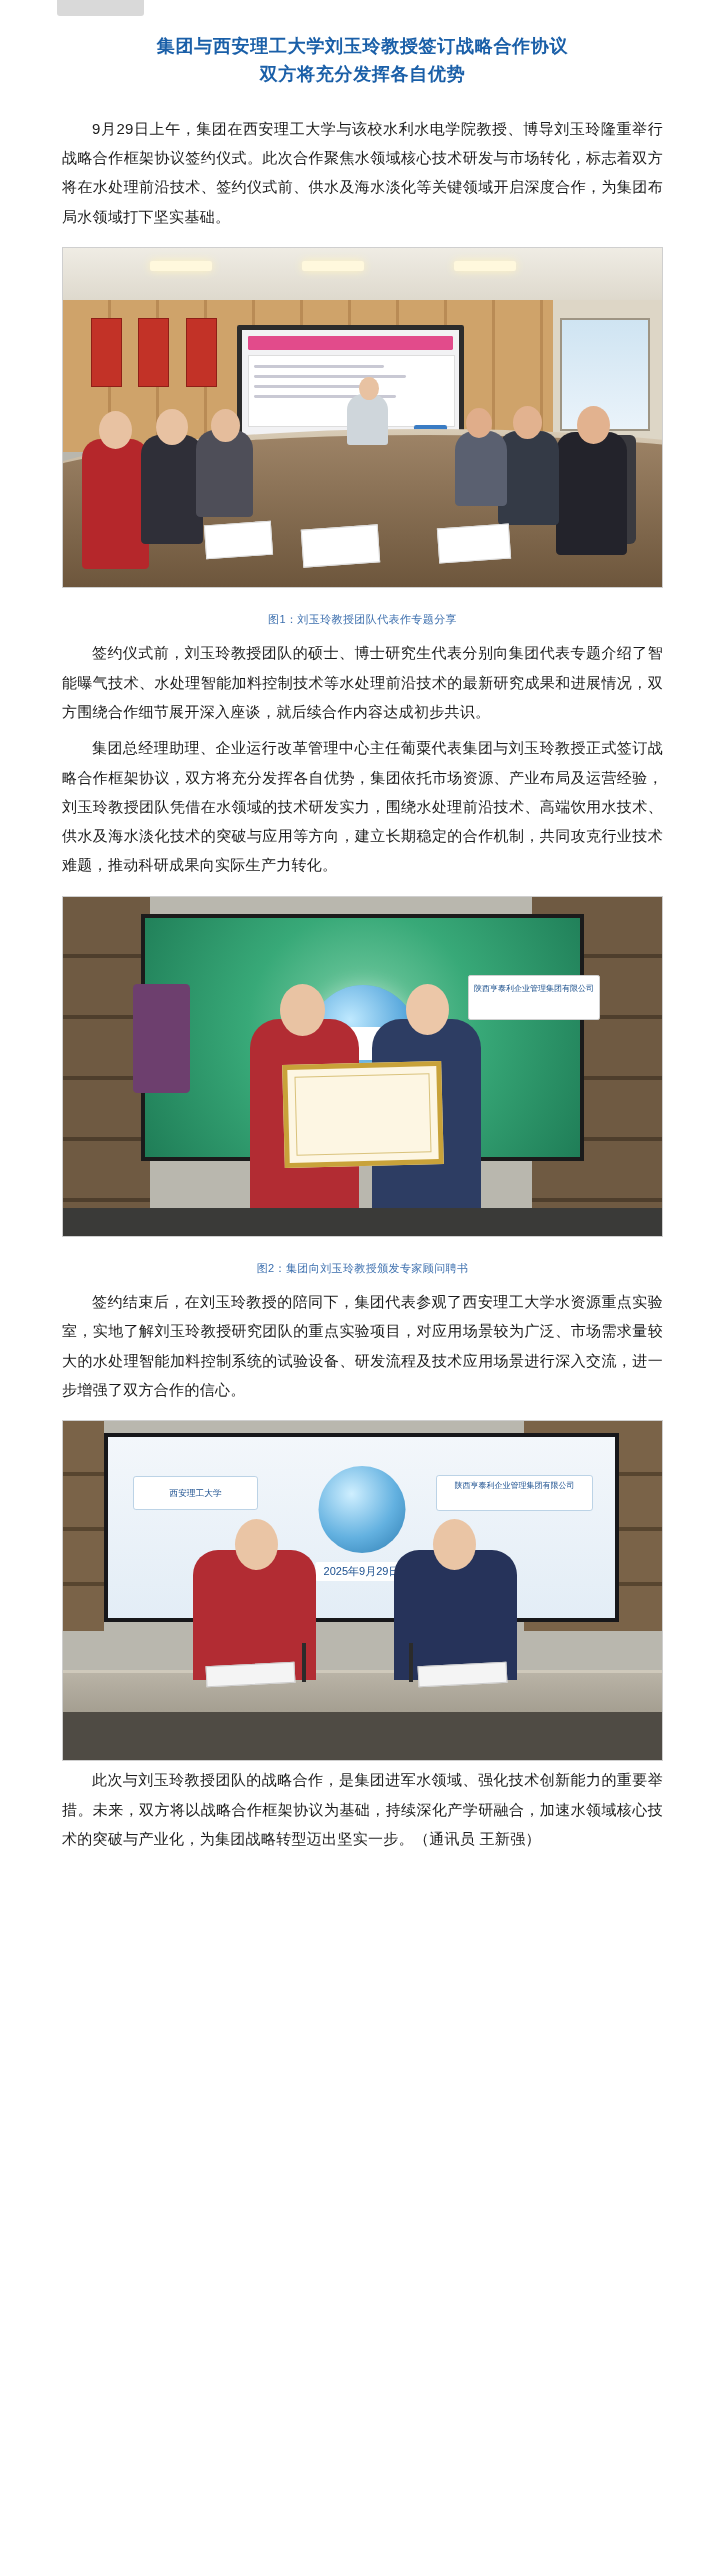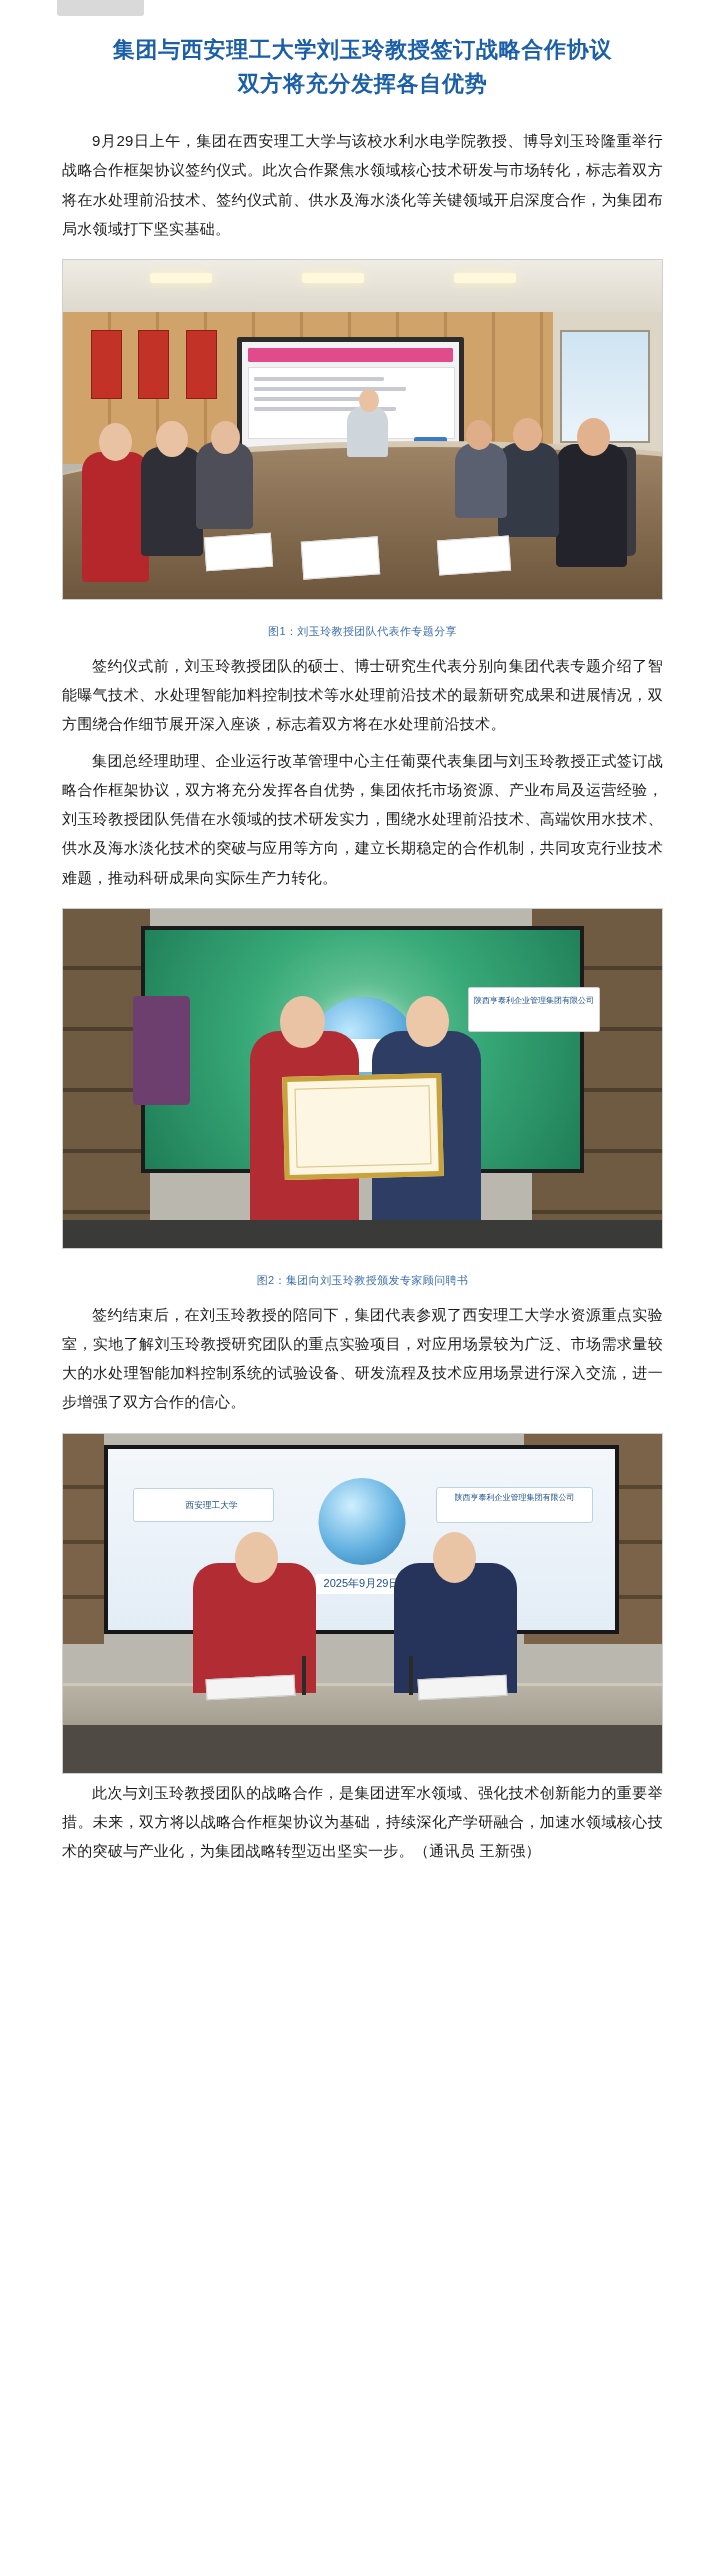--- a/index.html
+++ b/index.html
@@ -34,21 +34,21 @@
     border-bottom-right-radius: 2.9px;
   }
   .content {
     width: 601px;
     margin: 0 auto;
     padding-top: 33px;
   }
   .article-title {
     text-align: center;
     color: #1a5fa8;
-    font-size: 22px;
+    font-size: 18px;
     font-weight: bold;
     line-height: 1.55;
     letter-spacing: 0.7px;
     margin: 0 0 25px 0;
   }
   .article-title .line {
     display: block;
   }
   p.para {
     font-size: 15px;
@@ -197,21 +197,21 @@
     background: linear-gradient(#f3f7fb,#e3edf6);
     border:4.3px solid #17171a;
   }
   .p3 .sc-globe {
     position:absolute; left:50%; top:29px; transform:translateX(-50%);
     width:87px; height:87px; border-radius:50%;
     background: radial-gradient(circle at 38% 32%, #cfefff 0%, #63b1e0 55%, #2c7bb0 100%);
   }
   .p3 .sc-left-logo {
     position:absolute; left:25px; top:39px; width:123px; height:32px;
-    background:#ffffff; border:1.4px solid #bcd3e6; border-radius:2.9px;padding-left:16px;
+    background:#ffffff; border:1.4px solid #bcd3e6; border-radius:2.9px;
   }
   .p3 .sc-right-logo {
     position:absolute; right:22px; top:38px; width:157px; height:36px;
     background:#ffffff; border:1.4px solid #bcd3e6; border-radius:2.9px;
   }
   .p3 .sc-date {
     position:absolute; left:50%; top:125px; transform:translateX(-50%);
     font-size: 11px; color:#1b4f8f; background:#ffffff; padding:2.2px 8.7px; border-radius:2.2px;
   }
   .p3 .lockers-l {
@@ -299,21 +299,21 @@
         <div class="person" style="right:155px;bottom:81px;width:52px;height:75px;background:#5a6070;"></div>
         <div class="head" style="right:170px;bottom:149px;width:26px;height:30px;background:#e0ad8a;"></div>
 
         <div class="paper" style="left:142px;bottom:30px;width:65px;height:32px;"></div>
         <div class="paper" style="left:239px;bottom:22px;width:75px;height:36px;"></div>
         <div class="paper" style="right:152px;bottom:26px;width:70px;height:33px;"></div>
       </div>
       <div class="caption">图1：刘玉玲教授团队代表作专题分享</div>
     </div>
 
-    <p class="para">签约仪式前，刘玉玲教授团队的硕士、博士研究生代表分别向集团代表专题介绍了智能曝气技术、水处理智能加料控制技术等水处理前沿技术的最新研究成果和进展情况，双方围绕合作细节展开深入座谈，标志着双方将在水处理前沿技术。</p>
+    <p class="para">签约仪式前，刘玉玲教授团队的硕士、博士研究生代表分别向集团代表专题介绍了智能曝气技术、水处理智能加料控制技术等水处理前沿技术的最新研究成果和进展情况，双方围绕合作细节展开深入座谈，就后续合作内容达成初步共识。</p>
     <p class="para">集团总经理助理、企业运行改革管理中心主任葡粟代表集团与刘玉玲教授正式签订战略合作框架协议，双方将充分发挥各自优势，集团依托市场资源、产业布局及运营经验，刘玉玲教授团队凭借在水领域的技术研发实力，围绕水处理前沿技术、高端饮用水技术、供水及海水淡化技术的突破与应用等方向，建立长期稳定的合作机制，共同攻克行业技术难题，推动科研成果向实际生产力转化。</p>
 
     <div class="figure">
       <div class="photo p2">
         <div class="lockers"></div>
         <div class="lockers-r"></div>
         <div class="bg-screen">
           <div class="bg-globe"></div>
           <div class="hands"></div>
         </div>

